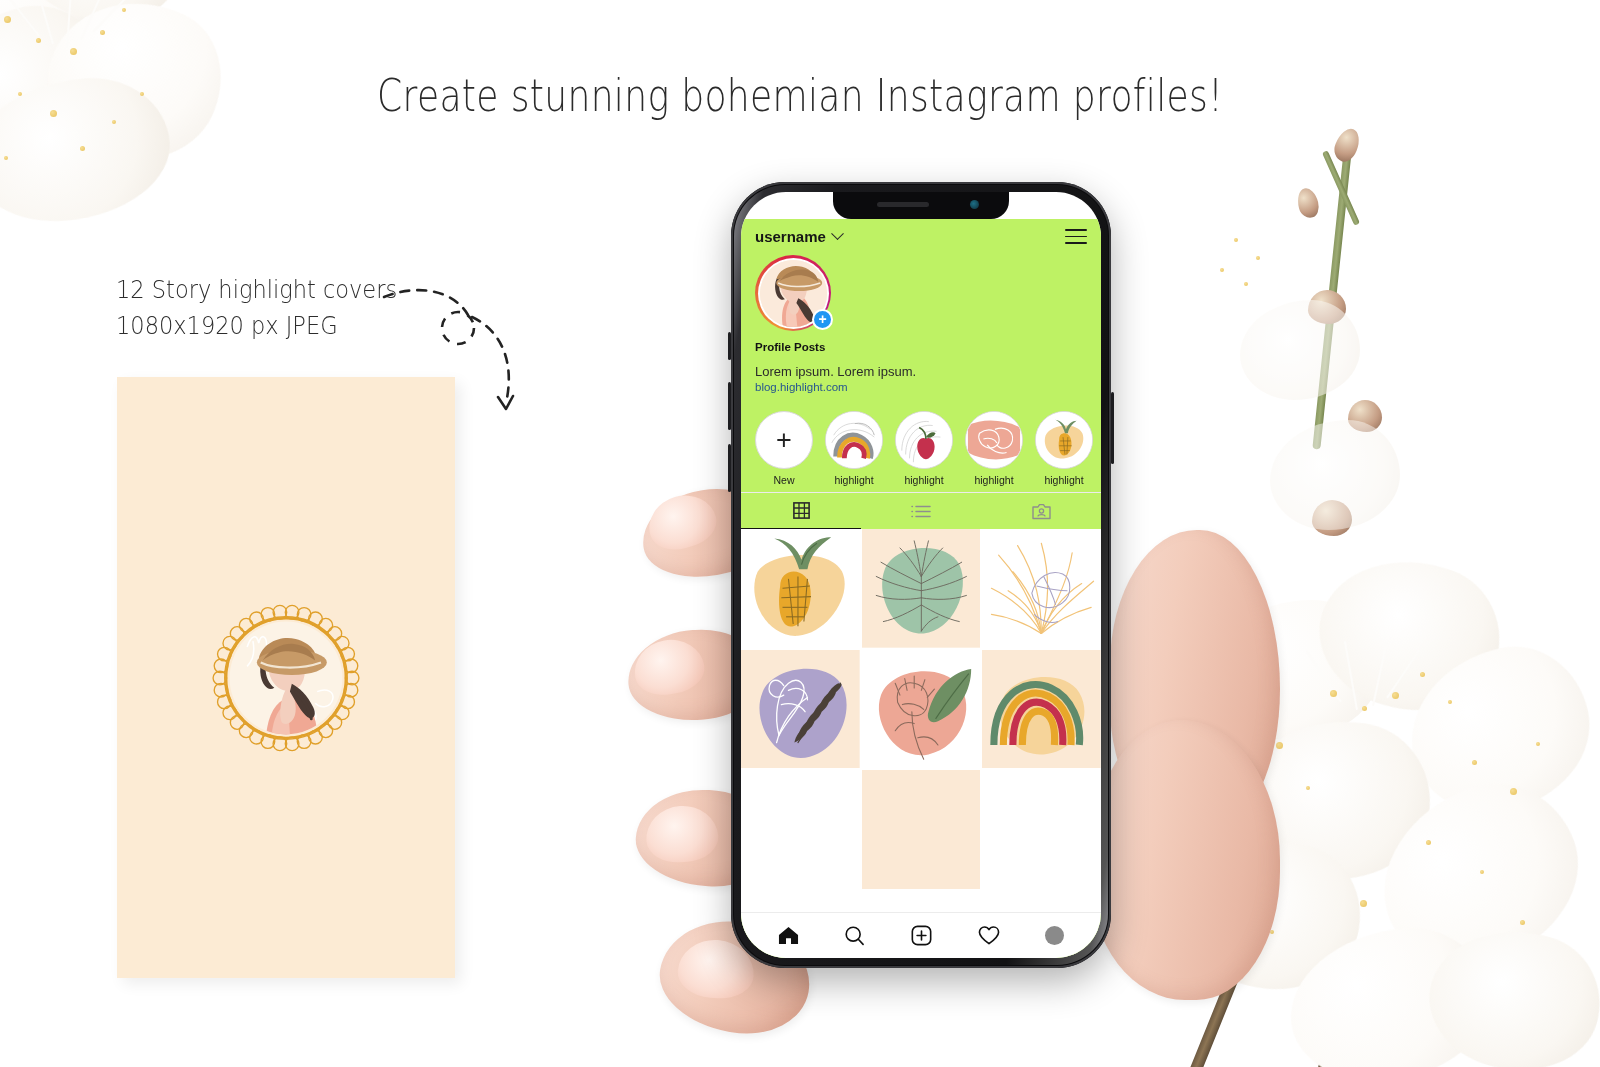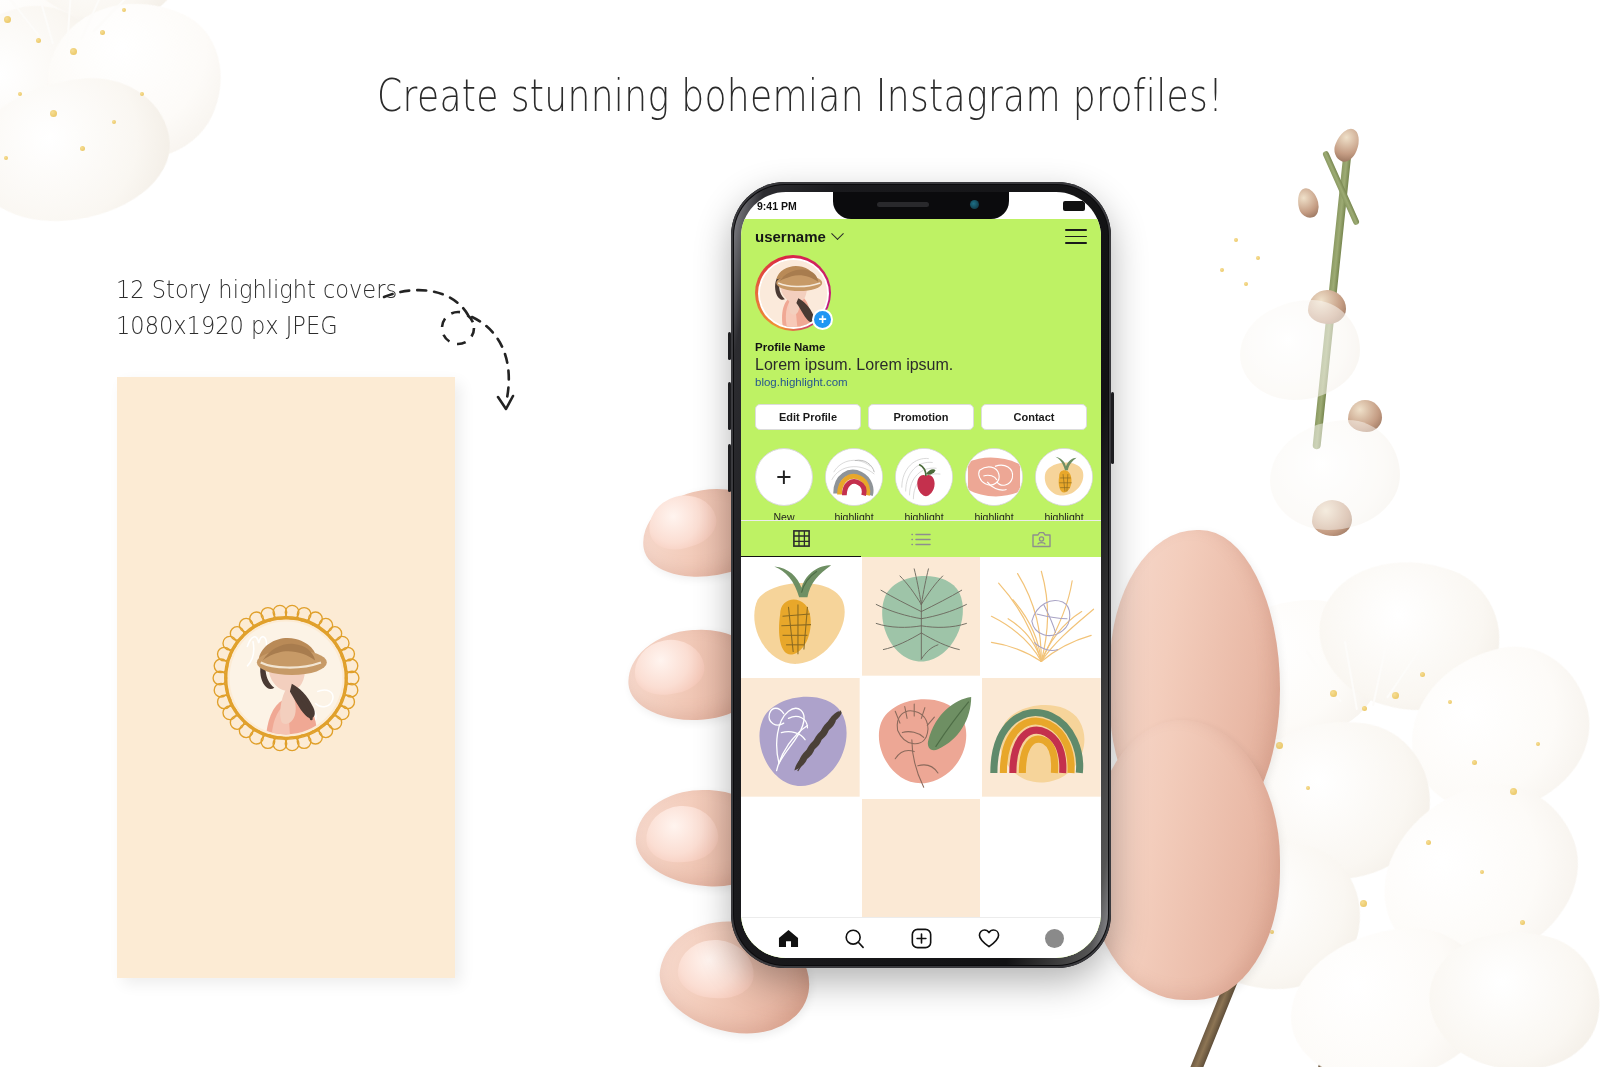--- a/index.html
+++ b/index.html
@@ -141,21 +141,21 @@
     background: #2096f3; border: 2.5px solid #fff; color: #fff; font-size: 14px; line-height: 16px;
     text-align: center; font-weight: 700;
   }
   .stats { display: flex; flex: 1; justify-content: space-around; padding-left: 6px; }
   .stat { text-align: center; }
   .stat .num { font-size: 15.5px; font-weight: 700; color: #131313; line-height: 1.15; }
   .stat .lbl { font-size: 11.5px; color: #242424; }
 
   .ig-bio { padding: 0 14px; }
   .bio-name { font-size: 11.5px; font-weight: 700; color: #131313; }
-  .bio-text { font-size: 16px; color: #2b2b2b; margin-top: 3px; }
+  .bio-text { font-size: 13px; color: #2b2b2b; margin-top: 11px; }
   .bio-link { font-size: 11.5px; color: #27578f; margin-top: 2px; }
 
   .ig-buttons { display: flex; gap: 7px; padding: 16px 14px 0; }
   .ig-btn {
     flex: 1; text-align: center; font-size: 11px; font-weight: 700; color: #1a1a1a;
     padding: 6px 0; border: 1px solid #dcdcdc; border-radius: 5px; background: #fff;
   }
 
   .highlights { display: flex; gap: 12px; padding: 18px 14px 6px; overflow: hidden; }
   .hl { width: 58px; flex: none; text-align: center; }
@@ -377,24 +377,20 @@
     <div class="side-btn" style="left:-3px; top:200px; width:3px; height:48px;"></div>
     <div class="side-btn" style="left:-3px; top:262px; width:3px; height:48px;"></div>
     <div class="side-btn" style="right:-3px; top:210px; width:3px; height:72px;"></div>
 
     <div class="screen">
       <div class="notch">
         <div class="speaker"></div>
         <div class="cam"></div>
       </div>
 
-      <div class="statusbar">
-        <span>9:41 PM</span>
-        <span class="battery"></span>
-      </div>
 
       <div class="ig">
 
         <div class="ig-header">
           <div class="ig-username">
             <span>username</span>
             <span class="chev"></span>
           </div>
           <div class="burger">
             <span></span>
@@ -423,30 +419,25 @@
                   </svg>
                 </div>
               </div>
             </div>
             <div class="plus-badge">+</div>
           </div>
 
         </div>
 
         <div class="ig-bio">
-          <div class="bio-name">Profile Name</div>
+          <div class="bio-name">Profile Posts</div>
           <div class="bio-text">Lorem ipsum. Lorem ipsum.</div>
           <div class="bio-link">blog.highlight.com</div>
         </div>
 
-        <div class="ig-buttons">
-          <div class="ig-btn">Edit Profile</div>
-          <div class="ig-btn">Promotion</div>
-          <div class="ig-btn">Contact</div>
-        </div>
 
         <div class="highlights">
           <div class="hl">
             <div class="hl-circle">
                 <span class="plus-new">+</span>
               </div>
             <div class="hl-label">New</div>
           </div>
 
           <div class="hl">

